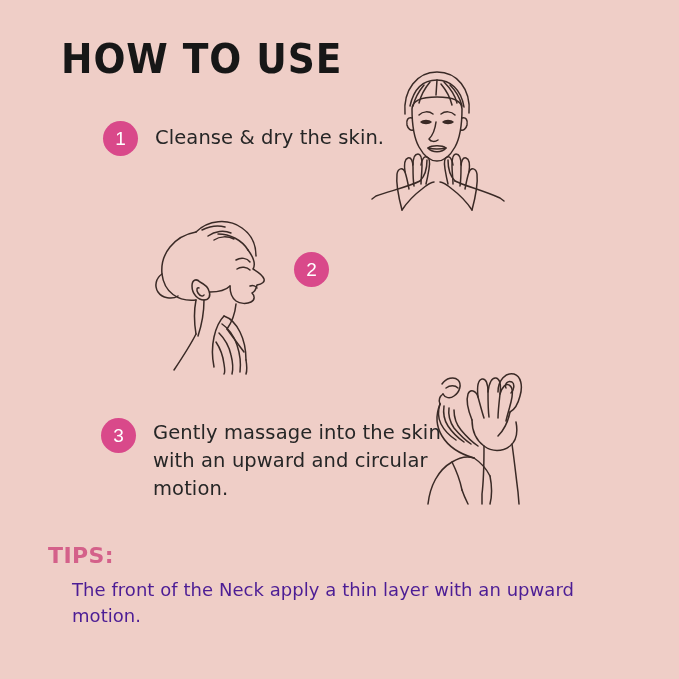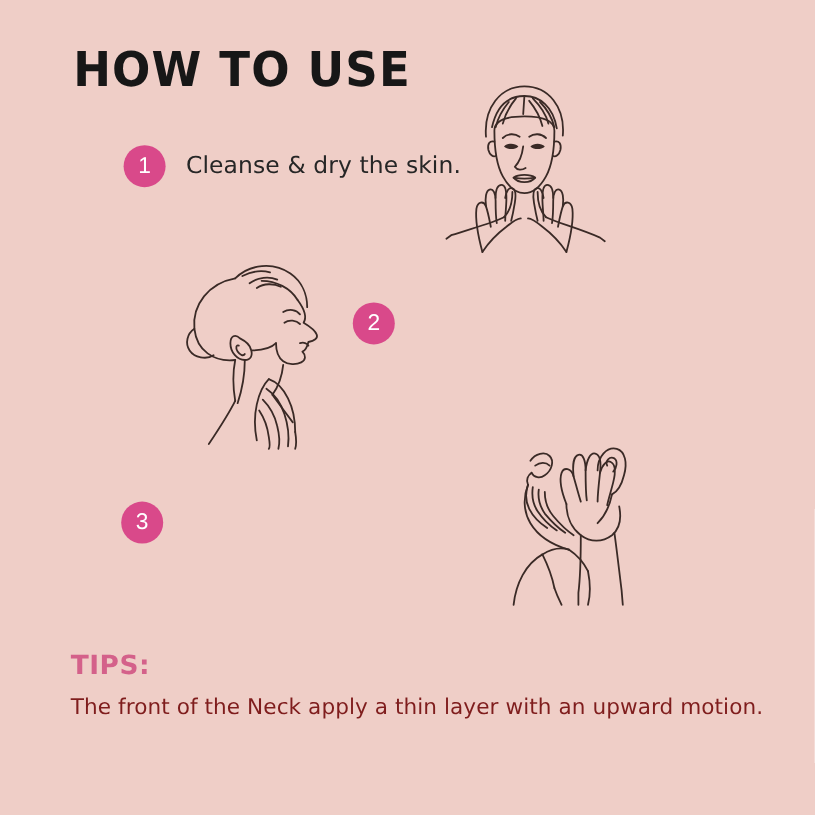--- a/index.html
+++ b/index.html
@@ -71,36 +71,37 @@
   #step-2 { left: 294px; top: 252px; }
   #step-3 { left: 101px; top: 418px; }
 
   #step-1 .step-text { margin-top: 3px; }
   #step-2 .step-text { margin-top: 1px; }
   #step-3 .step-text { margin-top: 1px; }
 
   
   #tips {
     position: absolute;
-    left: 59px;
+    left: 48px;
     top: 543px;
     width: 580px;
   }
   #tips-heading {
     color: #d4618a;
     font-size: 22px;
     font-weight: bold;
     letter-spacing: 0.4px;
     margin-bottom: 9px;
   }
   .tips-line {
-    color: #7f1d1d;
+    color: #4c1d95;
     font-size: 18px;
     line-height: 1.46;
     letter-spacing: 0.05px;
+    margin-left: 24px;
   }
 
   
   .illus {
     position: absolute;
   }
   .illus svg {
     display: block;
     overflow: visible;
   }
@@ -286,20 +287,23 @@
     <div class="badge">1</div>
     <div class="step-text">Cleanse &amp; dry the skin.</div>
   </div>
 
   <div class="step" id="step-2">
     <div class="badge">2</div>
   </div>
 
   <div class="step" id="step-3">
     <div class="badge">3</div>
+    <div class="step-text">Gently massage into the skin
+with an upward and circular
+motion.</div>
   </div>
 
   <div id="tips">
     <div id="tips-heading">TIPS:</div>
     <div class="tips-line">The front of the Neck apply a thin layer with an upward motion.</div>
   </div>
 
 </div>
 
 </body></html>

